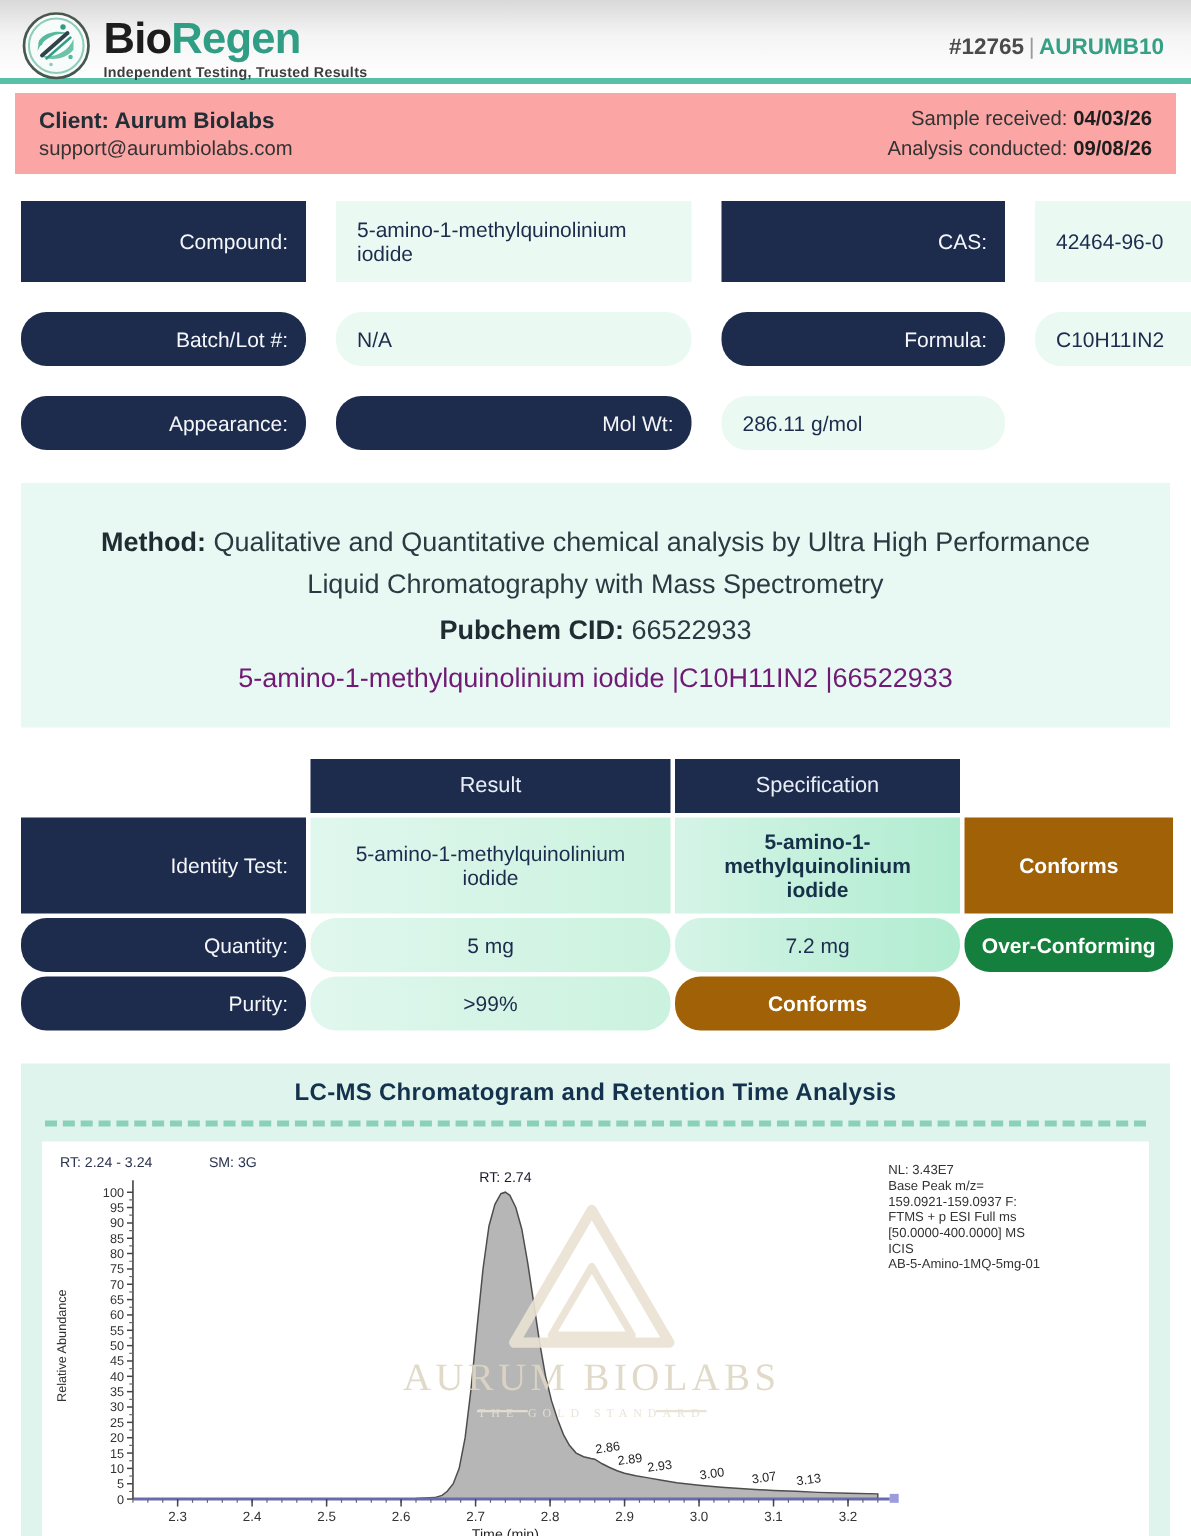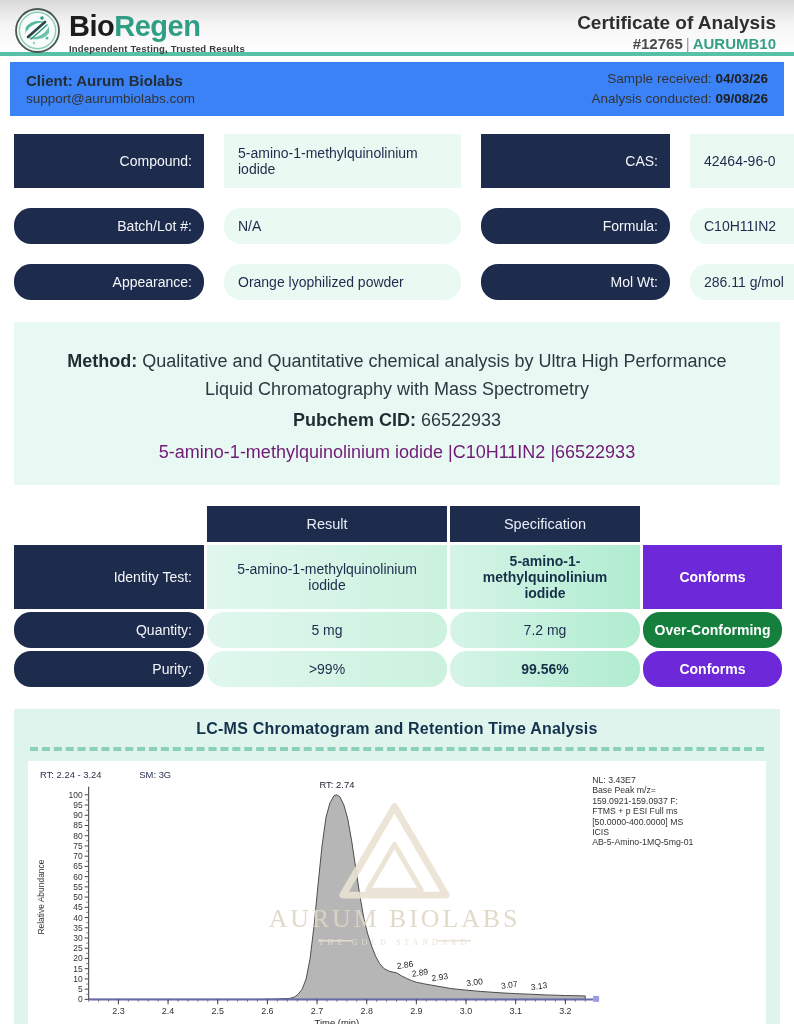--- a/index.html
+++ b/index.html
@@ -24,21 +24,21 @@
   .brand-tag { font-size:9.5px; font-weight:bold; color:#3d3d3d; margin-top:3px; letter-spacing:0.2px; }
   .hdr-right { text-align:right; line-height:1.25; }
   .coa-title { font-size:19px; font-weight:bold; color:#2e2e2e; }
   .coa-sub { font-size:15px; font-weight:bold; }
   .coa-num { color:#4a4a4a; }
   .coa-sep { color:#999; font-weight:normal; padding:0 3px; }
   .coa-code { color:#35a084; }
   
   .client-bar {
     margin:6px 10px 0; padding:7px 16px 8px;
-    background:#3b82f6; display:flex; justify-content:space-between; align-items:center;
+    background:#fca5a5; display:flex; justify-content:space-between; align-items:center;
   }
   .client-name { font-size:15px; font-weight:bold; color:#222e36; }
   .client-email { font-size:13.5px; color:#333; margin-top:2px; }
   .dates { text-align:right; font-size:13.5px; color:#333; line-height:1.45; }
   .dates b { color:#1e1e1e; }
   
   .info-grid {
     margin:18px 14px 0;
     display:grid; grid-template-columns:190px 237px 189px 139px;
     column-gap:4px; row-gap:4px;gap:20px;
@@ -75,21 +75,21 @@
   .spec-cell {
     background:linear-gradient(90deg,#e0f7ee,#cbf2de); color:#1d2b4d; font-size:14px;
     display:flex; align-items:center; justify-content:center; text-align:center; padding:5px 12px;
   }
   .result-cell {
     background:linear-gradient(90deg,#d5f4e7,#b0ecd0); color:#16304a; font-size:14px; font-weight:bold;
     display:flex; align-items:center; justify-content:center; text-align:center; padding:5px 16px;
   }
   .result-normal { font-weight:normal; color:#1d2b4d; }
   .status-cell {
-    background:#6d28d9; color:#ffffff; font-size:14px; font-weight:bold;
+    background:#a16207; color:#ffffff; font-size:14px; font-weight:bold;
     display:flex; align-items:center; justify-content:center; text-align:center;
   }
   .status-over { background:#15803d; }
   .h-id { min-height:64px; }
   
   .chrom {
     margin:22px 14px 0; background:#def4ec; padding:11px 14px 12px;
   }
   .chrom-title {
     text-align:center; font-size:16px; font-weight:bold; color:#14324e; letter-spacing:0.2px;
@@ -118,21 +118,20 @@
         <circle cx="33" cy="31" r="1.5" fill="#57b99d"></circle>
         <circle cx="20" cy="36" r="1.2" fill="#8fcdbb"></circle>
       </svg>
     </span>
     <span class="brand-txt">
       <span class="brand-name"><span>Bio</span><span class="accent">Regen</span></span>
       <span class="brand-tag">Independent Testing, Trusted Results</span>
     </span>
   </div>
   <div class="hdr-right">
-    <div class="coa-title">Certificate of Analysis</div>
     <div class="coa-sub">
       <span class="coa-num">#12765</span><span class="coa-sep">|</span><span class="coa-code">AURUMB10</span>
     </div>
   </div>
 </div>
 
 <div class="client-bar">
   <div>
     <div class="client-name">Client: Aurum Biolabs</div>
     <div class="client-email">support@aurumbiolabs.com</div>
@@ -148,21 +147,20 @@
   <div class="cell-val h-tall">5-amino-1-methylquinolinium iodide</div>
   <div class="cell-lbl h-tall">CAS:</div>
   <div class="cell-val h-tall">42464-96-0</div>
 
   <div class="cell-lbl h-std">Batch/Lot #:</div>
   <div class="cell-val h-std">N/A</div>
   <div class="cell-lbl h-std">Formula:</div>
   <div class="cell-val h-std">C10H11IN2</div>
 
   <div class="cell-lbl h-std">Appearance:</div>
-  <div class="cell-val h-std">Orange lyophilized powder</div>
   <div class="cell-lbl h-std">Mol Wt:</div>
   <div class="cell-val h-std">286.11 g/mol</div>
 </div>
 
 <div class="method-box">
   <div><strong class="lbl">Method:</strong><span>Qualitative and Quantitative chemical analysis by Ultra High Performance Liquid Chromatography with Mass Spectrometry</span></div>
   <div class="pubchem-line"><strong class="lbl">Pubchem CID:</strong><span>66522933</span></div>
   <a href="#" class="cid-link">5-amino-1-methylquinolinium iodide |C10H11IN2 |66522933</a>
 </div>
 
@@ -177,21 +175,20 @@
   <div class="result-cell h-id">5-amino-1-methylquinolinium iodide</div>
   <div class="status-cell h-id">Conforms</div>
 
   <div class="cell-lbl h-std">Quantity:</div>
   <div class="spec-cell h-std">5 mg</div>
   <div class="result-cell result-normal h-std">7.2 mg</div>
   <div class="status-cell status-over h-std">Over-Conforming</div>
 
   <div class="cell-lbl h-std">Purity:</div>
   <div class="spec-cell h-std">&gt;99%</div>
-  <div class="result-cell h-std">99.56%</div>
   <div class="status-cell h-std">Conforms</div>
 </div>
 
 <div class="chrom">
   <div class="chrom-title">LC-MS Chromatogram and Retention Time Analysis</div>
   <div class="chrom-dash"></div>
   <div class="chart-box">
     <svg viewBox="0 0 735 272" xmlns="http://www.w3.org/2000/svg">
         <text x="8" y="13" font-size="9.5" font-family="Liberation Sans, sans-serif" fill="#2a3350">RT: 2.24 - 3.24</text>
         <text x="108" y="13" font-size="9.5" font-family="Liberation Sans, sans-serif" fill="#2a3350">SM: 3G</text>

